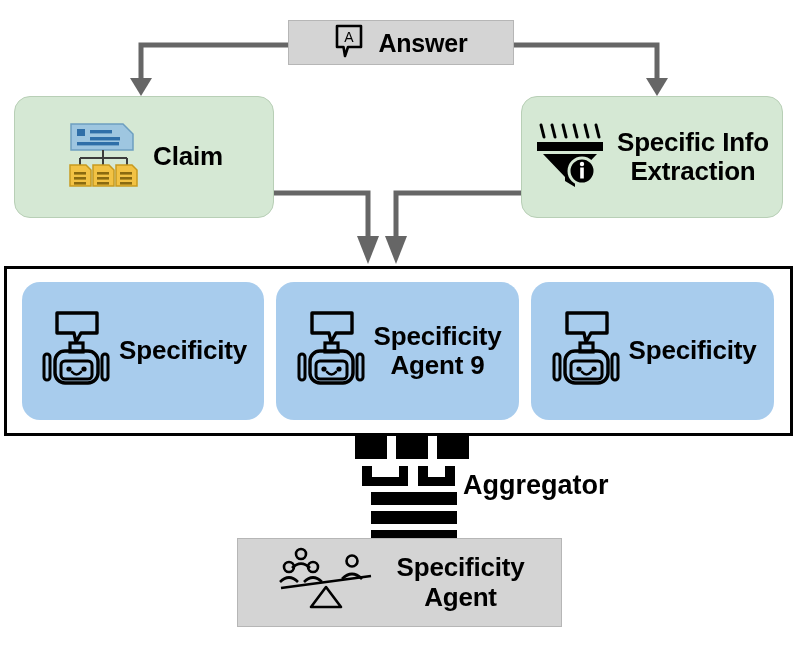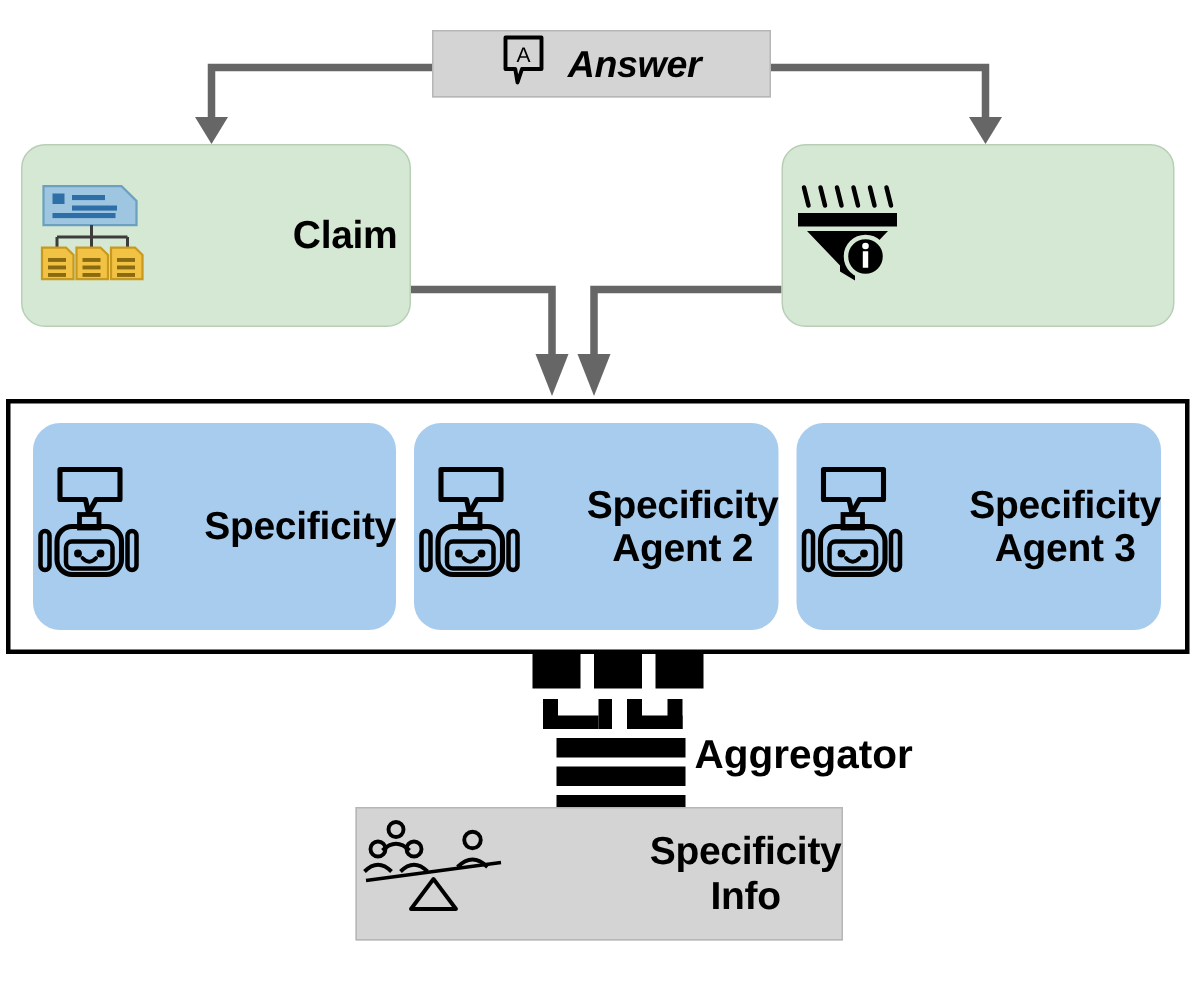--- a/index.html
+++ b/index.html
@@ -1,25 +1,25 @@
 <!DOCTYPE html>
 <html><head>
 <meta charset="utf-8">
 <style>
   html,body{margin:0;padding:0;background:#ffffff;}
   body{width:797px;height:664px;font-family:"Liberation Sans",sans-serif;}
   #stage{position:relative;width:797px;height:664px;overflow:hidden;background:#fff;}
 
-  .node{position:absolute;box-sizing:border-box;display:flex;align-items:center;justify-content:space-between;}
+  .node{position:absolute;box-sizing:border-box;display:flex;align-items:center;justify-content:center;}
   .label{font-weight:bold;color:#000;text-align:center;line-height:1.12;letter-spacing:-0.2px;}
 
   
   #answer-box{left:288px;top:20px;width:226px;height:45px;background:#d4d4d4;border:1px solid #b6b6b6;
     display:flex;align-items:center;justify-content:center;gap:14px;}
-  #answer-box .label{font-size:25px;font-style:italic;}
+  #answer-box .label{font-size:25px;}
 
   
   .green{background:#d5e8d4;border:1px solid #b8cfb6;border-radius:16px;gap:10px;padding:0 8px;}
   #claim-box{left:14px;top:96px;width:260px;height:122px;}
   #extract-box{left:521px;top:96px;width:262px;height:122px;}
   .green .label{font-size:26px;}
 
   
   #agents-container{position:absolute;left:4px;top:266px;width:789px;height:170px;
     border:3px solid #000;box-sizing:border-box;background:#fff;}
@@ -27,21 +27,21 @@
   #agent-1{left:22px;width:242px;}
   #agent-2{left:276px;width:243px;}
   #agent-3{left:531px;width:243px;}
   .agent .label{font-size:26px;}
 
   
   #score-box{left:237px;top:538px;width:325px;height:89px;background:#d4d4d4;border:1px solid #b6b6b6;gap:12px;}
   #score-box .label{font-size:26px;}
 
   
-  #aggregator-label{position:absolute;left:463px;top:488px;font-size:27px;font-weight:bold;color:#000;}
+  #aggregator-label{position:absolute;left:463px;top:470px;font-size:27px;font-weight:bold;color:#000;}
 
   
   .agg{position:absolute;background:#000;}
   #agg-t1{left:355px;top:435px;width:32px;height:24px;}
   #agg-t2{left:396px;top:435px;width:32px;height:24px;}
   #agg-t3{left:437px;top:435px;width:32px;height:24px;}
   #agg-c1{left:362px;top:466px;width:10px;height:20px;}
   #agg-c2{left:362px;top:477px;width:37px;height:9px;}
   #agg-c3{left:399px;top:466px;width:9px;height:20px;}
   #agg-c4{left:418px;top:466px;width:10px;height:20px;}
@@ -138,20 +138,24 @@
             <path d="M50 4 L53 16"></path>
             <path d="M61 4 L64 16"></path>
         </g>
         <rect x="2" y="21" width="66" height="9" fill="#000"></rect>
         <path d="M8 33 L62 33 L40 56 L40 66 L30 60 L30 56 Z" fill="#000"></path>
         <circle cx="47" cy="50" r="13" fill="#000" stroke="#d5e8d4" stroke-width="3"></circle>
         <circle cx="47" cy="43" r="2.2" fill="#fff"></circle>
         <rect x="45.2" y="46.5" width="3.6" height="11" fill="#fff"></rect>
       </svg>
     </span>
+    <span class="label">
+      <span>Specific Info</span><br>
+      <span>Extraction</span>
+    </span>
   </div>
 
   <div id="agents-container"></div>
 
   <div class="node agent" id="agent-1">
     <span class="icon">
       <svg width="72" height="80" viewBox="0 0 72 80">
         <path d="M18 4 H58 V24 H42 L37 33 L35 24 H18 Z" fill="none" stroke="#000" stroke-width="3.4" stroke-linejoin="round"></path>
         <rect x="31" y="34" width="13" height="9" fill="none" stroke="#000" stroke-width="3.2"></rect>
         <rect x="16" y="42" width="43" height="32" rx="10" fill="none" stroke="#000" stroke-width="3.4"></rect>
@@ -177,41 +181,40 @@
         <rect x="22" y="52" width="31" height="18" rx="4" fill="none" stroke="#000" stroke-width="3"></rect>
         <circle cx="30" cy="60" r="2.6" fill="#000"></circle>
         <circle cx="45" cy="60" r="2.6" fill="#000"></circle>
         <path d="M33 63 Q37.5 68 42 63" fill="none" stroke="#000" stroke-width="2.6" stroke-linecap="round"></path>
         <rect x="5" y="45" width="6" height="26" rx="3" fill="none" stroke="#000" stroke-width="3"></rect>
         <rect x="63" y="45" width="6" height="26" rx="3" fill="none" stroke="#000" stroke-width="3"></rect>
       </svg>
     </span>
     <span class="label">
       <span>Specificity</span><br>
-      <span>Agent 2</span>
+      <span>Agent 9</span>
     </span>
   </div>
 
   <div class="node agent" id="agent-3">
     <span class="icon">
       <svg width="72" height="80" viewBox="0 0 72 80">
         <path d="M18 4 H58 V24 H42 L37 33 L35 24 H18 Z" fill="none" stroke="#000" stroke-width="3.4" stroke-linejoin="round"></path>
         <rect x="31" y="34" width="13" height="9" fill="none" stroke="#000" stroke-width="3.2"></rect>
         <rect x="16" y="42" width="43" height="32" rx="10" fill="none" stroke="#000" stroke-width="3.4"></rect>
         <rect x="22" y="52" width="31" height="18" rx="4" fill="none" stroke="#000" stroke-width="3"></rect>
         <circle cx="30" cy="60" r="2.6" fill="#000"></circle>
         <circle cx="45" cy="60" r="2.6" fill="#000"></circle>
         <path d="M33 63 Q37.5 68 42 63" fill="none" stroke="#000" stroke-width="2.6" stroke-linecap="round"></path>
         <rect x="5" y="45" width="6" height="26" rx="3" fill="none" stroke="#000" stroke-width="3"></rect>
         <rect x="63" y="45" width="6" height="26" rx="3" fill="none" stroke="#000" stroke-width="3"></rect>
       </svg>
     </span>
     <span class="label">
       <span>Specificity</span><br>
-      <span>Agent 3</span>
     </span>
   </div>
 
   <div class="agg" id="agg-t1"></div>
   <div class="agg" id="agg-t2"></div>
   <div class="agg" id="agg-t3"></div>
   <div class="agg" id="agg-c1"></div>
   <div class="agg" id="agg-c2"></div>
   <div class="agg" id="agg-c3"></div>
   <div class="agg" id="agg-c4"></div>
@@ -235,17 +238,17 @@
           <path d="M29 37 q9 -9 18 0"></path>
           <circle cx="77" cy="16" r="5.5"></circle>
           <path d="M67 34 q10 -10 20 0"></path>
           <path d="M6 43 L96 31" stroke-width="2.4"></path>
           <path d="M36 62 L51 42 L66 62 Z" stroke-width="2.6" stroke-linejoin="round"></path>
         </g>
       </svg>
     </span>
     <span class="label">
       <span>Specificity</span><br>
-      <span>Info</span>
+      <span>Agent</span>
     </span>
   </div>
 
 </div>
 
 </body></html>

